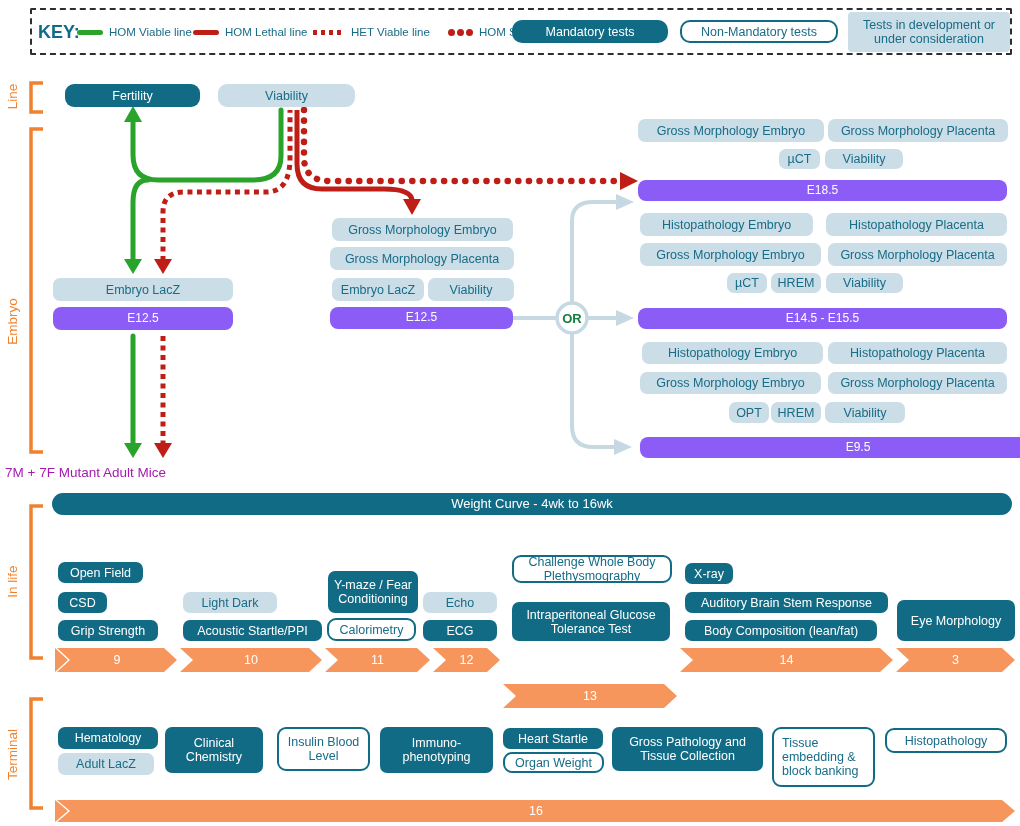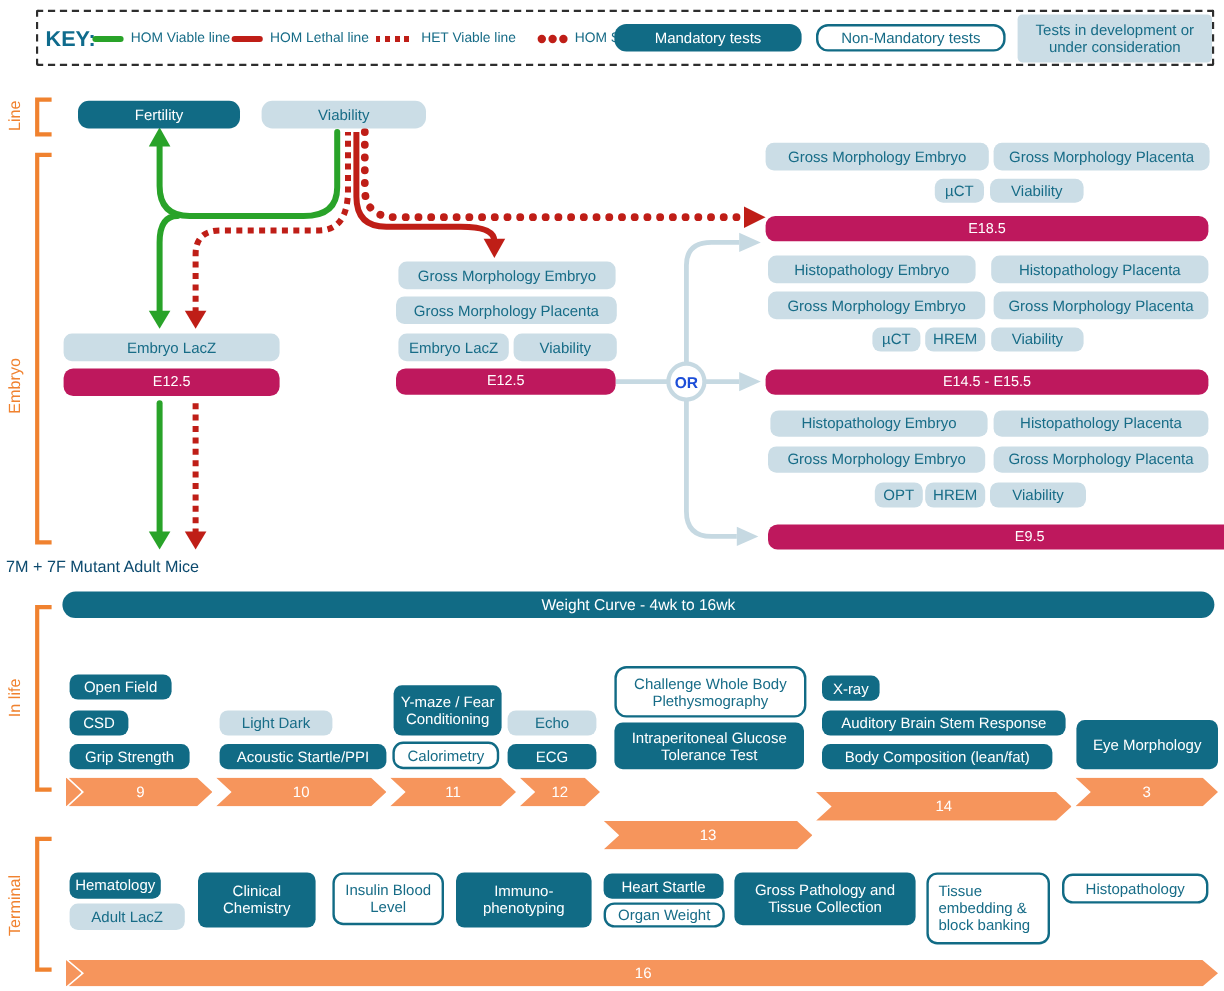--- a/index.html
+++ b/index.html
@@ -4,39 +4,39 @@
 <style>
   html,body{margin:0;padding:0;background:#fff;}
   #canvas{position:relative;width:1020px;height:826px;background:#fff;overflow:hidden;
           font-family:"Liberation Sans","DejaVu Sans",sans-serif;}
   .abs{position:absolute;box-sizing:border-box;}
   .bx{display:flex;align-items:center;justify-content:center;text-align:center;
       border-radius:7px;font-size:12.5px;line-height:1.12;padding:1px 5px;box-sizing:border-box;}
   .teal{background:#116B85;color:#fff;}
   .light{background:#CBDDE6;color:#176C87;}
   .outline{background:#fff;border:2px solid #116B85;color:#176C87;border-radius:9px;}
-  .obar{background:#be185d;color:#fff;border-radius:8px;font-size:12px;}
+  .obar{background:#8b5cf6;color:#fff;border-radius:8px;font-size:12px;}
   .chev{position:absolute;background:#F6955C;color:#fff;display:flex;align-items:center;
         justify-content:center;font-size:12.5px;
         clip-path:polygon(0 0,calc(100% - 13px) 0,100% 50%,calc(100% - 13px) 100%,0 100%,13px 50%);}
   .chev-lead{position:absolute;background:#F6955C;clip-path:polygon(0 0,100% 50%,0 100%);}
   .vlabel{position:absolute;color:#F0822F;font-size:13.5px;text-align:center;
           transform:rotate(-90deg);white-space:nowrap;}
   .keybox{border:2px dashed #2e2e2e;border-radius:2px;}
   .keytitle{color:#0F6B8C;font-weight:bold;font-size:18px;display:flex;align-items:center;}
   .kitem{display:flex;align-items:center;gap:6px;height:20px;}
   .klabel{color:#176C87;font-size:11.5px;white-space:nowrap;}
   .sw-line{width:26px;height:5px;border-radius:3px;}
   .sw-green{background:#29A329;}
   .sw-red{background:#BF1E17;}
   .sw-het{width:32px;height:5px;background:repeating-linear-gradient(90deg,#BF1E17 0 4px,transparent 4px 8px);}
   .sw-dots{display:flex;gap:2px;align-items:center;}
   .sw-dots i{width:7px;height:7px;border-radius:50%;background:#BF1E17;display:block;}
-  .orange-note{color:#0c4a6e;font-size:13.5px;}
-  .orlabel{color:#1d4ed8;font-weight:bold;font-size:13px;display:flex;align-items:center;justify-content:center;}
+  .orange-note{color:#a21caf;font-size:13.5px;}
+  .orlabel{color:#15803d;font-weight:bold;font-size:13px;display:flex;align-items:center;justify-content:center;}
   svg{position:absolute;left:0;top:0;pointer-events:none;}
 </style>
 </head>
 <body>
 
 <div id="canvas">
 
   <svg width="1020" height="826" viewBox="0 0 1020 826">
 
     <g stroke="#F0822F" stroke-width="3.5" fill="none">
@@ -166,39 +166,39 @@
 
   <div class="abs bx light" style="left:183px;top:592px;width:94px;height:21px;">Light Dark</div>
   <div class="abs bx teal" style="left:183px;top:620px;width:139px;height:21px;">Acoustic Startle/PPI</div>
 
   <div class="abs bx teal" style="left:328px;top:571px;width:90px;height:42px;">Y-maze / Fear Conditioning</div>
   <div class="abs bx outline" style="left:327px;top:618px;width:89px;height:23px;">Calorimetry</div>
 
   <div class="abs bx light" style="left:423px;top:592px;width:74px;height:21px;">Echo</div>
   <div class="abs bx teal" style="left:423px;top:620px;width:74px;height:21px;">ECG</div>
 
-  <div class="abs bx outline" style="left:512px;top:555px;width:160px;height:43px;border-radius:10px;">Challenge Whole Body Plethysmography</div>
+  <div class="abs bx outline" style="left:512px;top:555px;width:160px;height:28px;">Challenge Whole Body Plethysmography</div>
   <div class="abs bx teal" style="left:512px;top:602px;width:158px;height:39px;">Intraperitoneal Glucose Tolerance Test</div>
 
   <div class="abs bx teal" style="left:685px;top:563px;width:48px;height:21px;">X-ray</div>
   <div class="abs bx teal" style="left:685px;top:592px;width:203px;height:21px;">Auditory Brain Stem Response</div>
   <div class="abs bx teal" style="left:685px;top:620px;width:192px;height:21px;">Body Composition (lean/fat)</div>
 
   <div class="abs bx teal" style="left:897px;top:600px;width:118px;height:41px;">Eye Morphology</div>
 
   <div class="chev-lead" style="left:55px;top:648px;width:13px;height:24px;"></div>
   <div class="chev" style="left:57px;top:648px;width:120px;height:24px;">9</div>
   <div class="chev" style="left:180px;top:648px;width:142px;height:24px;">10</div>
   <div class="chev" style="left:325px;top:648px;width:105px;height:24px;">11</div>
   <div class="chev" style="left:433px;top:648px;width:67px;height:24px;">12</div>
   <div class="chev" style="left:503px;top:648px;width:174px;height:24px;margin-top:36px;">13</div>
-  <div class="chev" style="left:680px;top:648px;width:213px;height:24px;margin-top:12px;">14</div>
+  <div class="chev" style="left:680px;top:648px;width:213px;height:24px;">14</div>
   <div class="chev" style="left:896px;top:648px;width:119px;height:24px;">3</div>
 
-  <div class="abs bx teal" style="left:58px;top:727px;width:76px;height:22px;text-align:center;">Hematology</div>
+  <div class="abs bx teal" style="left:58px;top:727px;width:100px;height:22px;text-align:center;">Hematology</div>
   <div class="abs bx light" style="left:58px;top:753px;width:96px;height:22px;">Adult LacZ</div>
   <div class="abs bx teal" style="left:165px;top:727px;width:98px;height:46px;">Clinical Chemistry</div>
   <div class="abs bx outline" style="left:277px;top:727px;width:93px;height:44px;">Insulin Blood Level</div>
   <div class="abs bx teal" style="left:380px;top:727px;width:113px;height:46px;">Immuno-phenotyping</div>
   <div class="abs bx teal" style="left:503px;top:728px;width:100px;height:21px;">Heart Startle</div>
   <div class="abs bx outline" style="left:503px;top:752px;width:101px;height:21px;">Organ Weight</div>
   <div class="abs bx teal" style="left:612px;top:727px;width:151px;height:44px;">Gross Pathology and Tissue Collection</div>
   <div class="abs bx outline" style="left:772px;top:727px;width:103px;height:60px;justify-content:flex-start;text-align:left;padding-left:8px;">Tissue embedding &amp; block banking</div>
   <div class="abs bx outline" style="left:885px;top:728px;width:122px;height:25px;">Histopathology</div>
 

